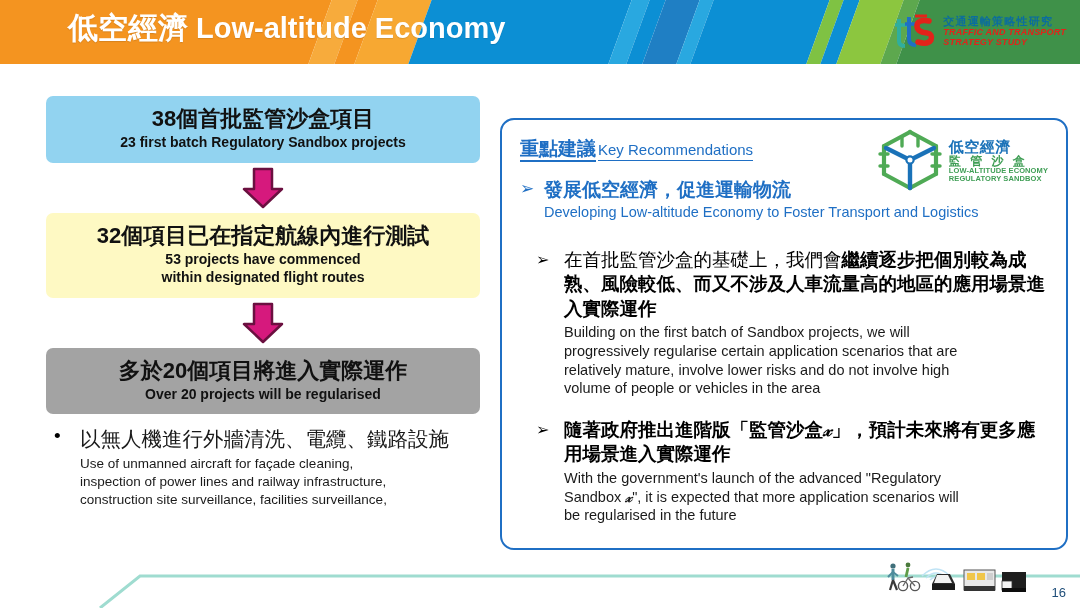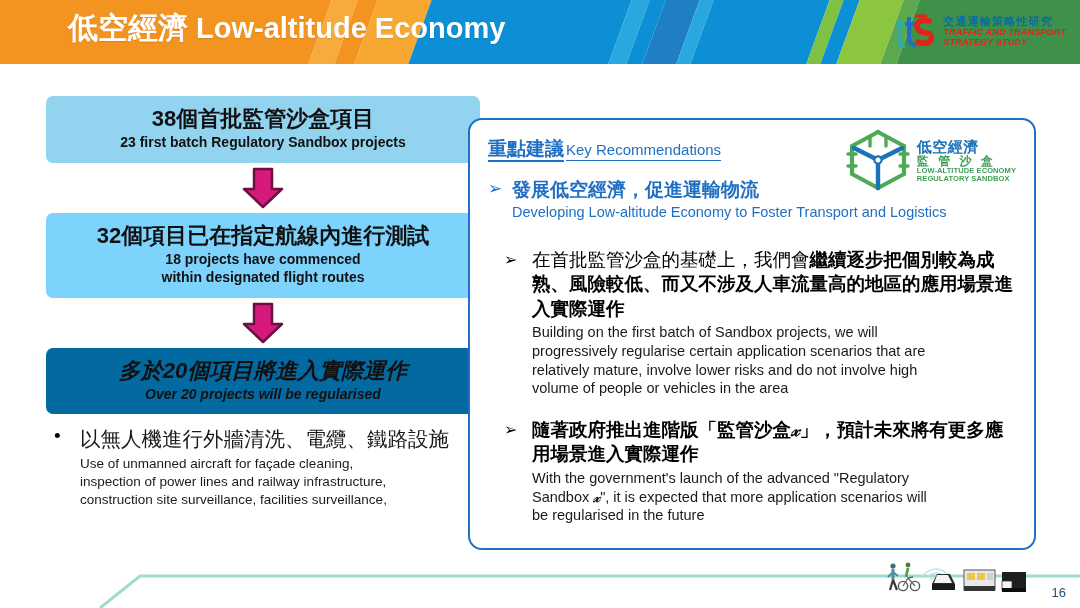--- a/index.html
+++ b/index.html
@@ -73,22 +73,22 @@
   }
   .flow-box .cn {
     font-size: 22px; font-weight: bold; color: #111;
     line-height: 1.28;
   }
   .flow-box .en {
     font-size: 14px; font-weight: bold; color: #111;
     line-height: 1.25; margin-top: 1px;
   }
   #flow-box-1 { background: #92d3f0; }
-  #flow-box-2 { background: #7dd3fc; }
-  #flow-box-3 { background: #0369a1; font-style: italic; }
+  #flow-box-2 { background: #fef9c3; }
+  #flow-box-3 { background: #a3a3a3; }
 
   .arrow-wrap {
     display: flex; justify-content: center;
     padding: 4px 0 4px 0;
   }
 
   
   #left-bullet {
     display: flex;
     margin-top: 12px;
@@ -105,21 +105,21 @@
     font-family: "DejaVu Sans", sans-serif;
   }
   #left-bullet-en {
     font-size: 13.5px; line-height: 1.33; color: #1a1a1a;
     margin-top: 2px;
   }
 
   
   #right-panel {
     position: absolute;
-    left: 468px; top: 118px;
+    left: 500px; top: 118px;
     width: 568px; height: 432px;
     border: 2.5px solid #1f6fc4;
     border-radius: 14px;
     box-sizing: border-box;
     background: #fff;
   }
   #kr-heading {
     position: absolute;
     left: 18px; top: 16px;
     white-space: nowrap;
@@ -274,21 +274,21 @@
   </div>
 
   <div class="arrow-wrap">
     <svg width="46" height="42" viewBox="0 0 46 42">
       <polygon points="14,2 32,2 32,22 42,22 23,40 4,22 14,22" fill="#d6197d" stroke="#6b1040" stroke-width="2.5" stroke-linejoin="round"></polygon>
     </svg>
   </div>
 
   <div class="flow-box" id="flow-box-2">
     <div class="cn">32個項目已在指定航線內進行測試</div>
-    <div class="en">18 projects have commenced</div>
+    <div class="en">53 projects have commenced</div>
     <div class="en">within designated flight routes</div>
   </div>
 
   <div class="arrow-wrap">
     <svg width="46" height="42" viewBox="0 0 46 42">
       <polygon points="14,2 32,2 32,22 42,22 23,40 4,22 14,22" fill="#d6197d" stroke="#6b1040" stroke-width="2.5" stroke-linejoin="round"></polygon>
     </svg>
   </div>
 
   <div class="flow-box" id="flow-box-3">

